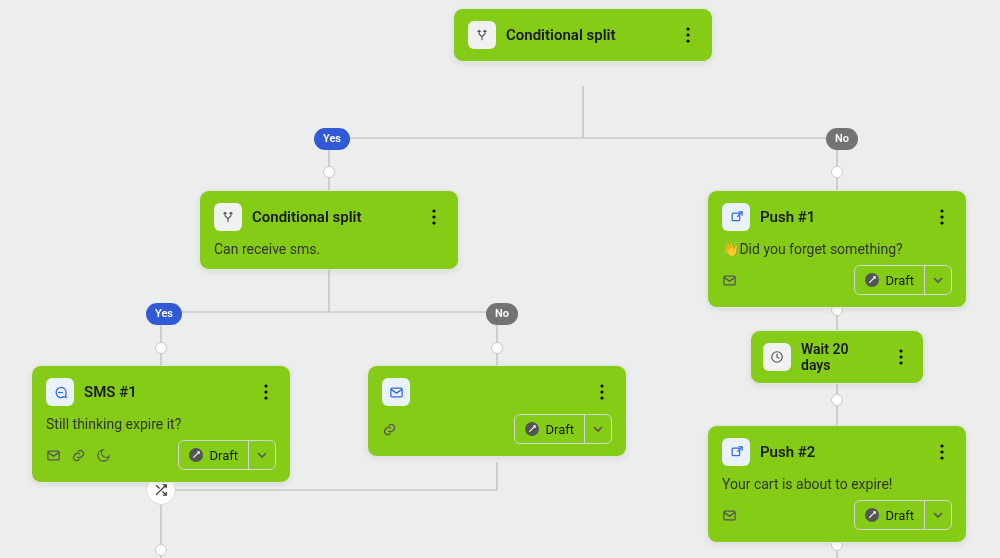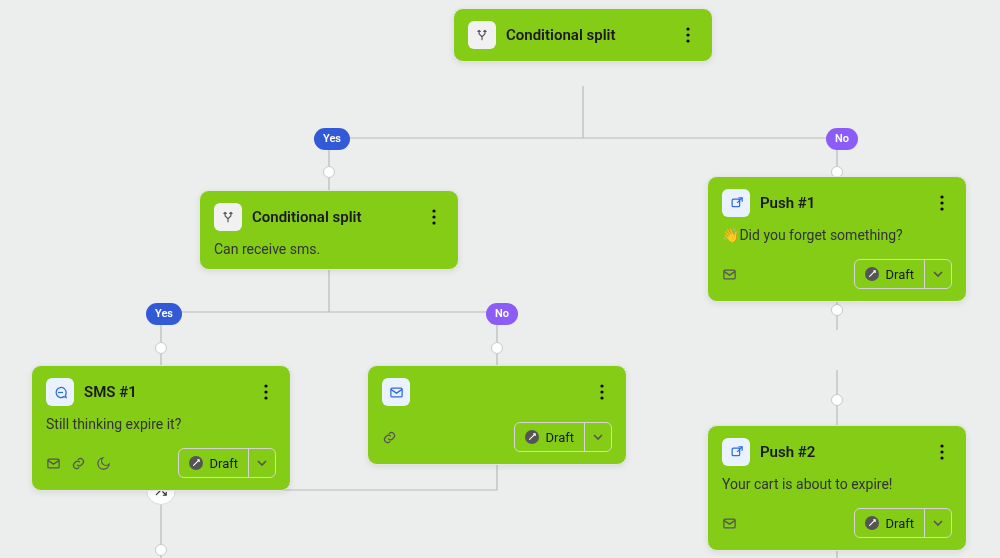--- a/index.html
+++ b/index.html
@@ -2,29 +2,29 @@
 <html><head>
 <meta charset="utf-8">
 <style>
   html,body{margin:0;padding:0;width:1000px;height:558px;background:#eceded;font-family:-apple-system,BlinkMacSystemFont,"Segoe UI",Roboto,Helvetica,Arial,sans-serif;color:#1a1a1a;overflow:hidden}
   .canvas{position:relative;width:1000px;height:558px}
   svg.wires{position:absolute;inset:0;pointer-events:none}
   .node{position:absolute;background:#84cc16;border:1px solid #e5e5e5;border-radius:10px;box-shadow:0 2px 6px rgba(0,0,0,0.08);padding:12px 14px;box-sizing:border-box}
   .node .head{display:flex;align-items:center;gap:10px}
   .node .title{font-weight:600;font-size:15px}
   .node .desc{margin-top:10px;font-size:14px;color:#333}
-  .node .foot{display:flex;align-items:center;justify-content:space-between;margin-top:16px}
+  .node .foot{display:flex;align-items:center;justify-content:space-between;margin-top:8px}
   .foot-icons{display:flex;gap:10px;color:#555;align-items:center}
   .more{margin-left:auto;width:20px;height:20px;display:flex;align-items:center;justify-content:center;color:#222;cursor:pointer}
   .iconbox{width:28px;height:28px;border-radius:6px;display:flex;align-items:center;justify-content:center;flex:0 0 auto}
   .ib-gray{background:#f1f1f1;color:#555}
   .ib-blue{background:#eaf2ff;color:#2f6ae0}
   .pill{position:absolute;font-size:11px;font-weight:600;color:#fff;padding:4px 9px;border-radius:999px;line-height:14px}
   .pill-yes{background:#325ad6}
-  .pill-no{background:#8b5cf6}
+  .pill-no{background:#737373}
   .connector{position:absolute;width:10px;height:10px;border:1px solid #c9c9c9;border-radius:50%;background:#fff;transform:translate(-50%,-50%)}
   .shuffle{position:absolute;width:28px;height:28px;border:1px solid #d9d9d9;border-radius:50%;background:#fff;display:flex;align-items:center;justify-content:center;transform:translate(-50%,-50%);color:#333}
   .status{display:flex;align-items:center;border:1px solid #d5d5d5;border-radius:6px;overflow:hidden;height:28px;cursor:pointer}
   .status .lbl{display:flex;align-items:center;gap:6px;padding:0 10px;font-size:13px}
   .status .chev{border-left:1px solid #d5d5d5;width:26px;height:100%;display:flex;align-items:center;justify-content:center;color:#555}
   .dot{width:14px;height:14px;border-radius:50%;background:#555;display:inline-flex;align-items:center;justify-content:center;color:#fff}
   .dot svg{display:block}
   svg{display:block}
 </style>
 </head>
@@ -209,21 +209,21 @@
         </span>
         <span class="chev">
             <svg width="10" height="10" viewBox="0 0 10 10">
               <path d="M1 3l4 4 4-4" fill="none" stroke="currentColor" stroke-width="1.6"></path>
             </svg>
           </span>
       </div>
     </div>
   </div>
 
-  <div class="node" style="left:707px;top:176px;width:260px">
+  <div class="node" style="left:707px;top:190px;width:260px">
     <div class="head">
       <span class="iconbox ib-blue">
         <svg width="15" height="15" viewBox="0 0 24 24">
             <rect x="5" y="5" width="12" height="12" rx="2" fill="none" stroke="currentColor" stroke-width="2"></rect>
             <path d="M15 3h6v6" fill="none" stroke="currentColor" stroke-width="2"></path>
             <path d="M21 3l-8 8" fill="none" stroke="currentColor" stroke-width="2"></path>
           </svg>
       </span>
       <span class="title">Push #1</span>
       <span class="more">
@@ -255,20 +255,38 @@
         </span>
         <span class="chev">
             <svg width="10" height="10" viewBox="0 0 10 10">
               <path d="M1 3l4 4 4-4" fill="none" stroke="currentColor" stroke-width="1.6"></path>
             </svg>
           </span>
       </div>
     </div>
   </div>
 
+  <div class="node" style="left:750px;top:330px;width:174px;padding:10px 12px">
+    <div class="head">
+      <span class="iconbox ib-gray">
+        <svg width="14" height="14" viewBox="0 0 24 24">
+            <circle cx="12" cy="12" r="9" fill="none" stroke="currentColor" stroke-width="2"></circle>
+            <path d="M12 7v5l3 2" fill="none" stroke="currentColor" stroke-width="2" stroke-linecap="round"></path>
+          </svg>
+      </span>
+      <span class="title" style="font-size:14px">Wait 20 days</span>
+      <span class="more">
+        <svg width="4" height="16" viewBox="0 0 4 16">
+            <circle cx="2" cy="2" r="1.6"></circle>
+            <circle cx="2" cy="8" r="1.6"></circle>
+            <circle cx="2" cy="14" r="1.6"></circle>
+          </svg>
+      </span>
+    </div>
+  </div>
 
   <div class="node" style="left:707px;top:425px;width:260px">
     <div class="head">
       <span class="iconbox ib-blue">
         <svg width="15" height="15" viewBox="0 0 24 24">
             <rect x="5" y="5" width="12" height="12" rx="2" fill="none" stroke="currentColor" stroke-width="2"></rect>
             <path d="M15 3h6v6" fill="none" stroke="currentColor" stroke-width="2"></path>
             <path d="M21 3l-8 8" fill="none" stroke="currentColor" stroke-width="2"></path>
           </svg>
       </span>

